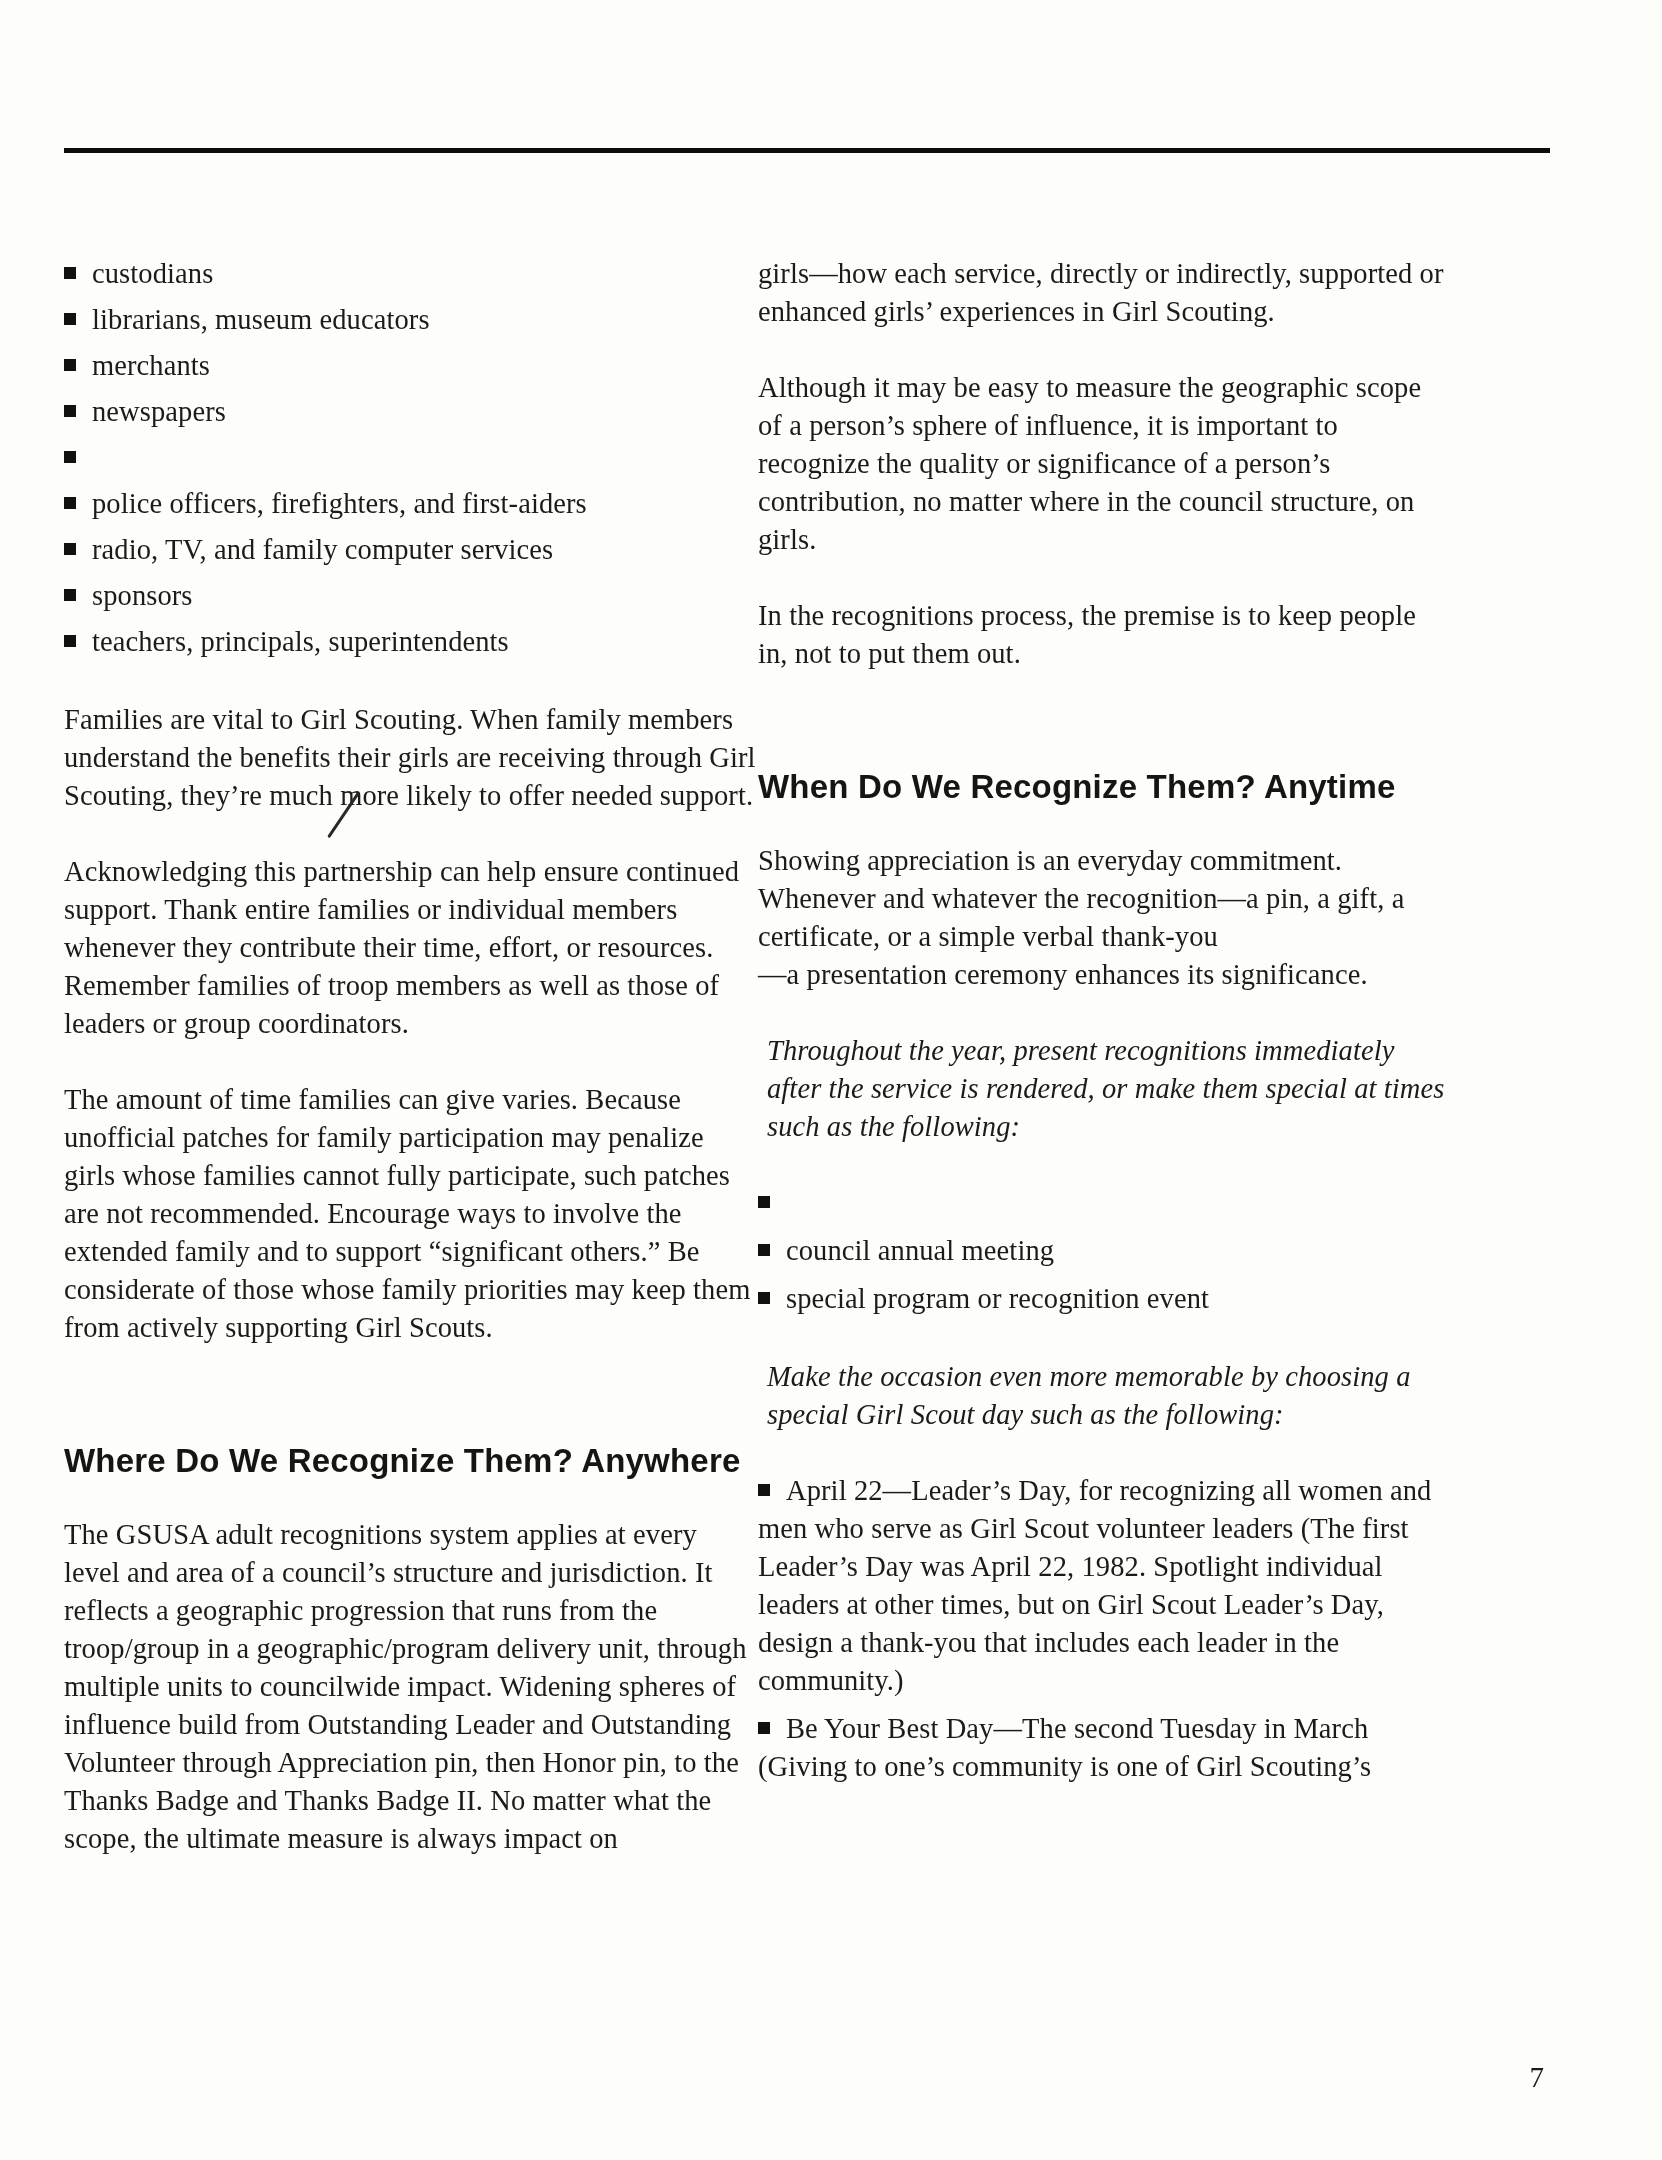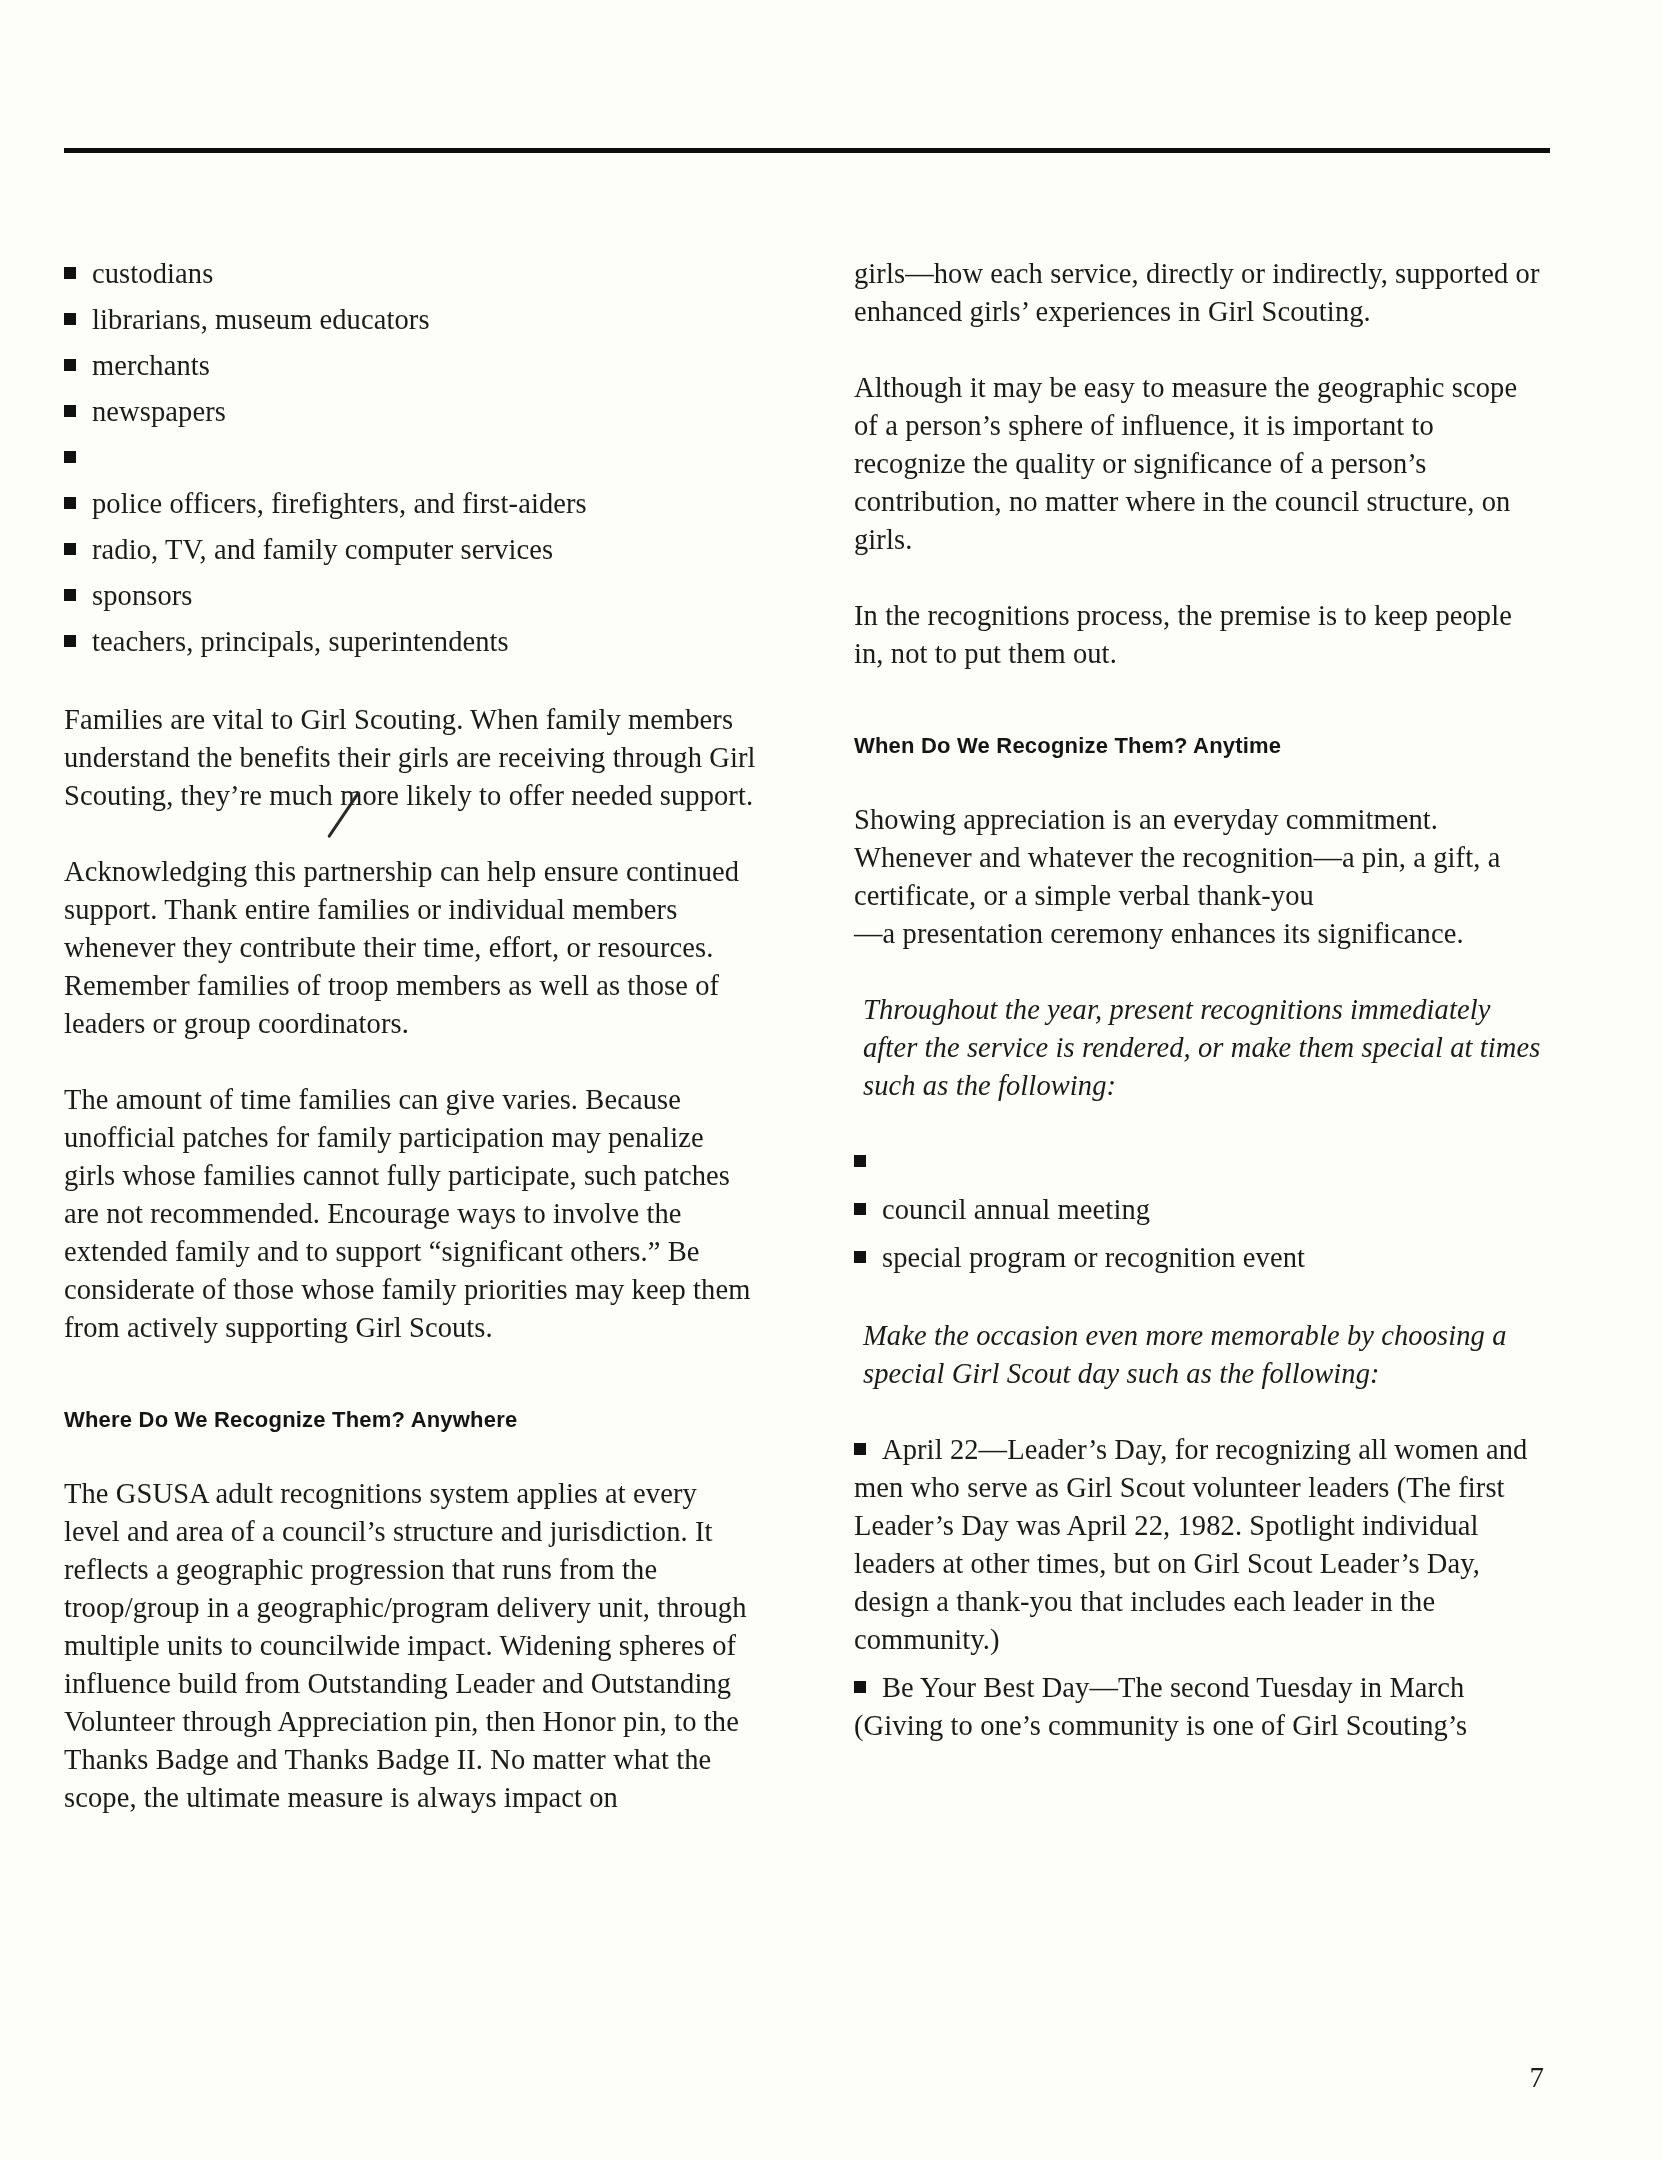--- a/index.html
+++ b/index.html
@@ -14,21 +14,21 @@
     position:relative;
     width:1662px; height:2160px;
     padding:148px 112px 0 64px;
     overflow:hidden;
   }
   .top-rule {
     height:5px;
     background:#0d0d0d;
     margin-bottom:102px;
   }
-  .columns { display:flex; gap:96px; }
+  .columns { display:flex; }
   .col {
     width:694px;
     font-size:28.5px;
     line-height:38px;
     letter-spacing:0.1px;
   }
   p { margin-bottom:38px; }
   p.preline { white-space:pre-line; }
   p.italic { font-style:italic;margin-left:9px; }
   ul.bullet-list { list-style:none; margin-bottom:40px; }
@@ -38,24 +38,24 @@
     display:inline-block;
     width:12px; height:12px;
     background:#111;
     margin-right:16px;
     vertical-align:baseline;
     transform:translateY(-4px);
   }
   h2 {
     font-family:"Liberation Sans", sans-serif;
     font-weight:700;
-    font-size:22px;
+    font-size:33px;
     line-height:34px;
     color:#151515;
-    margin-top:56px;
+    margin-top:97px;
     margin-bottom:38px;
     letter-spacing:0.2px;
   }
   .pen-mark {
     position:absolute;
     left:342px; top:788px;
     width:3px; height:54px;
     background:#2a2a2a;
     border-radius:2px;
     transform:rotate(34deg);

